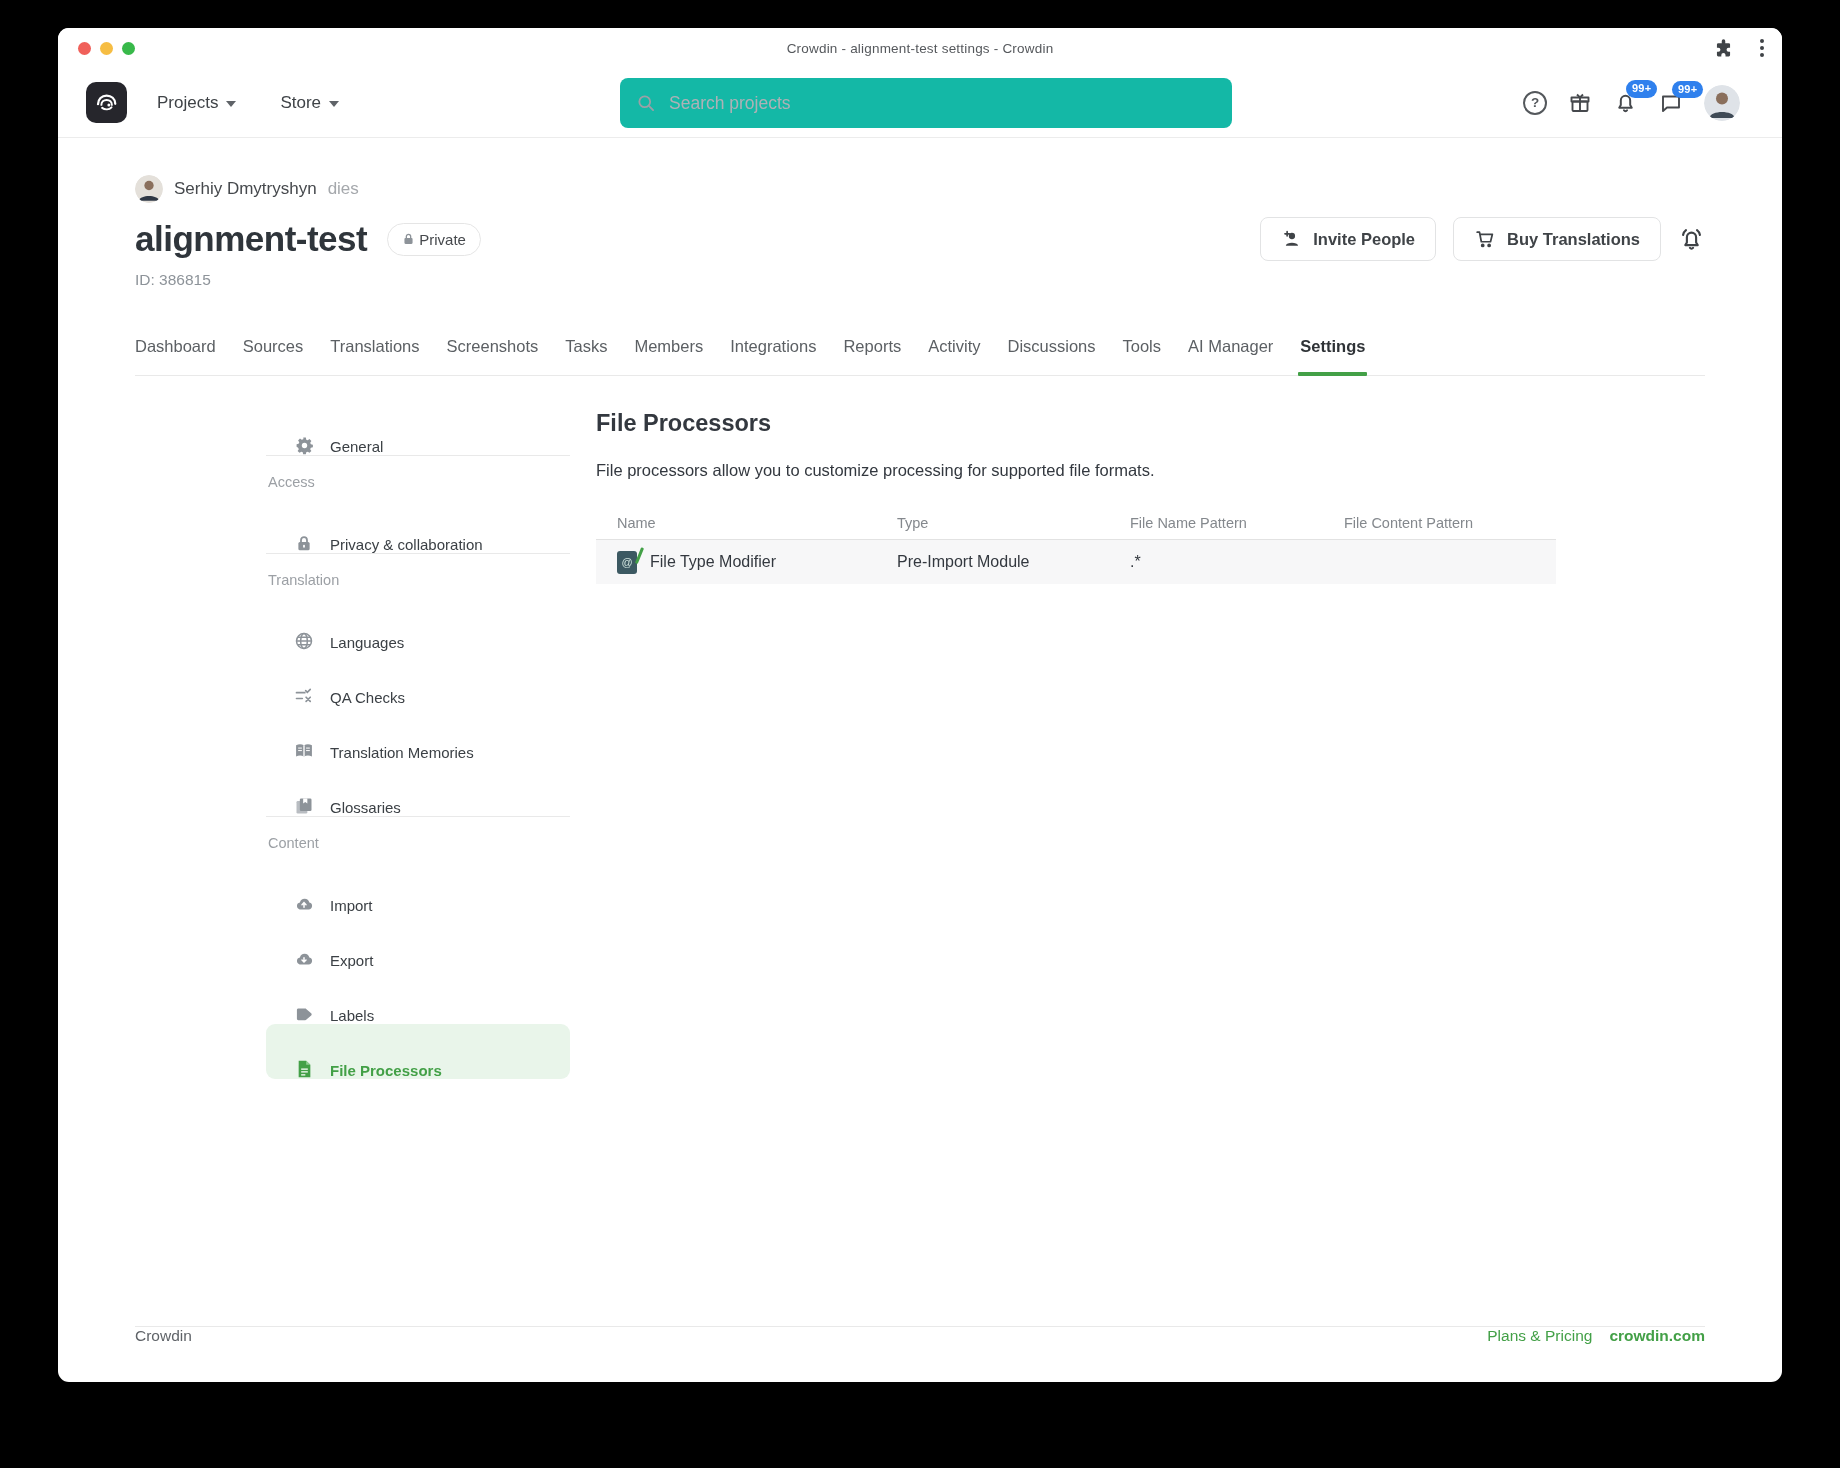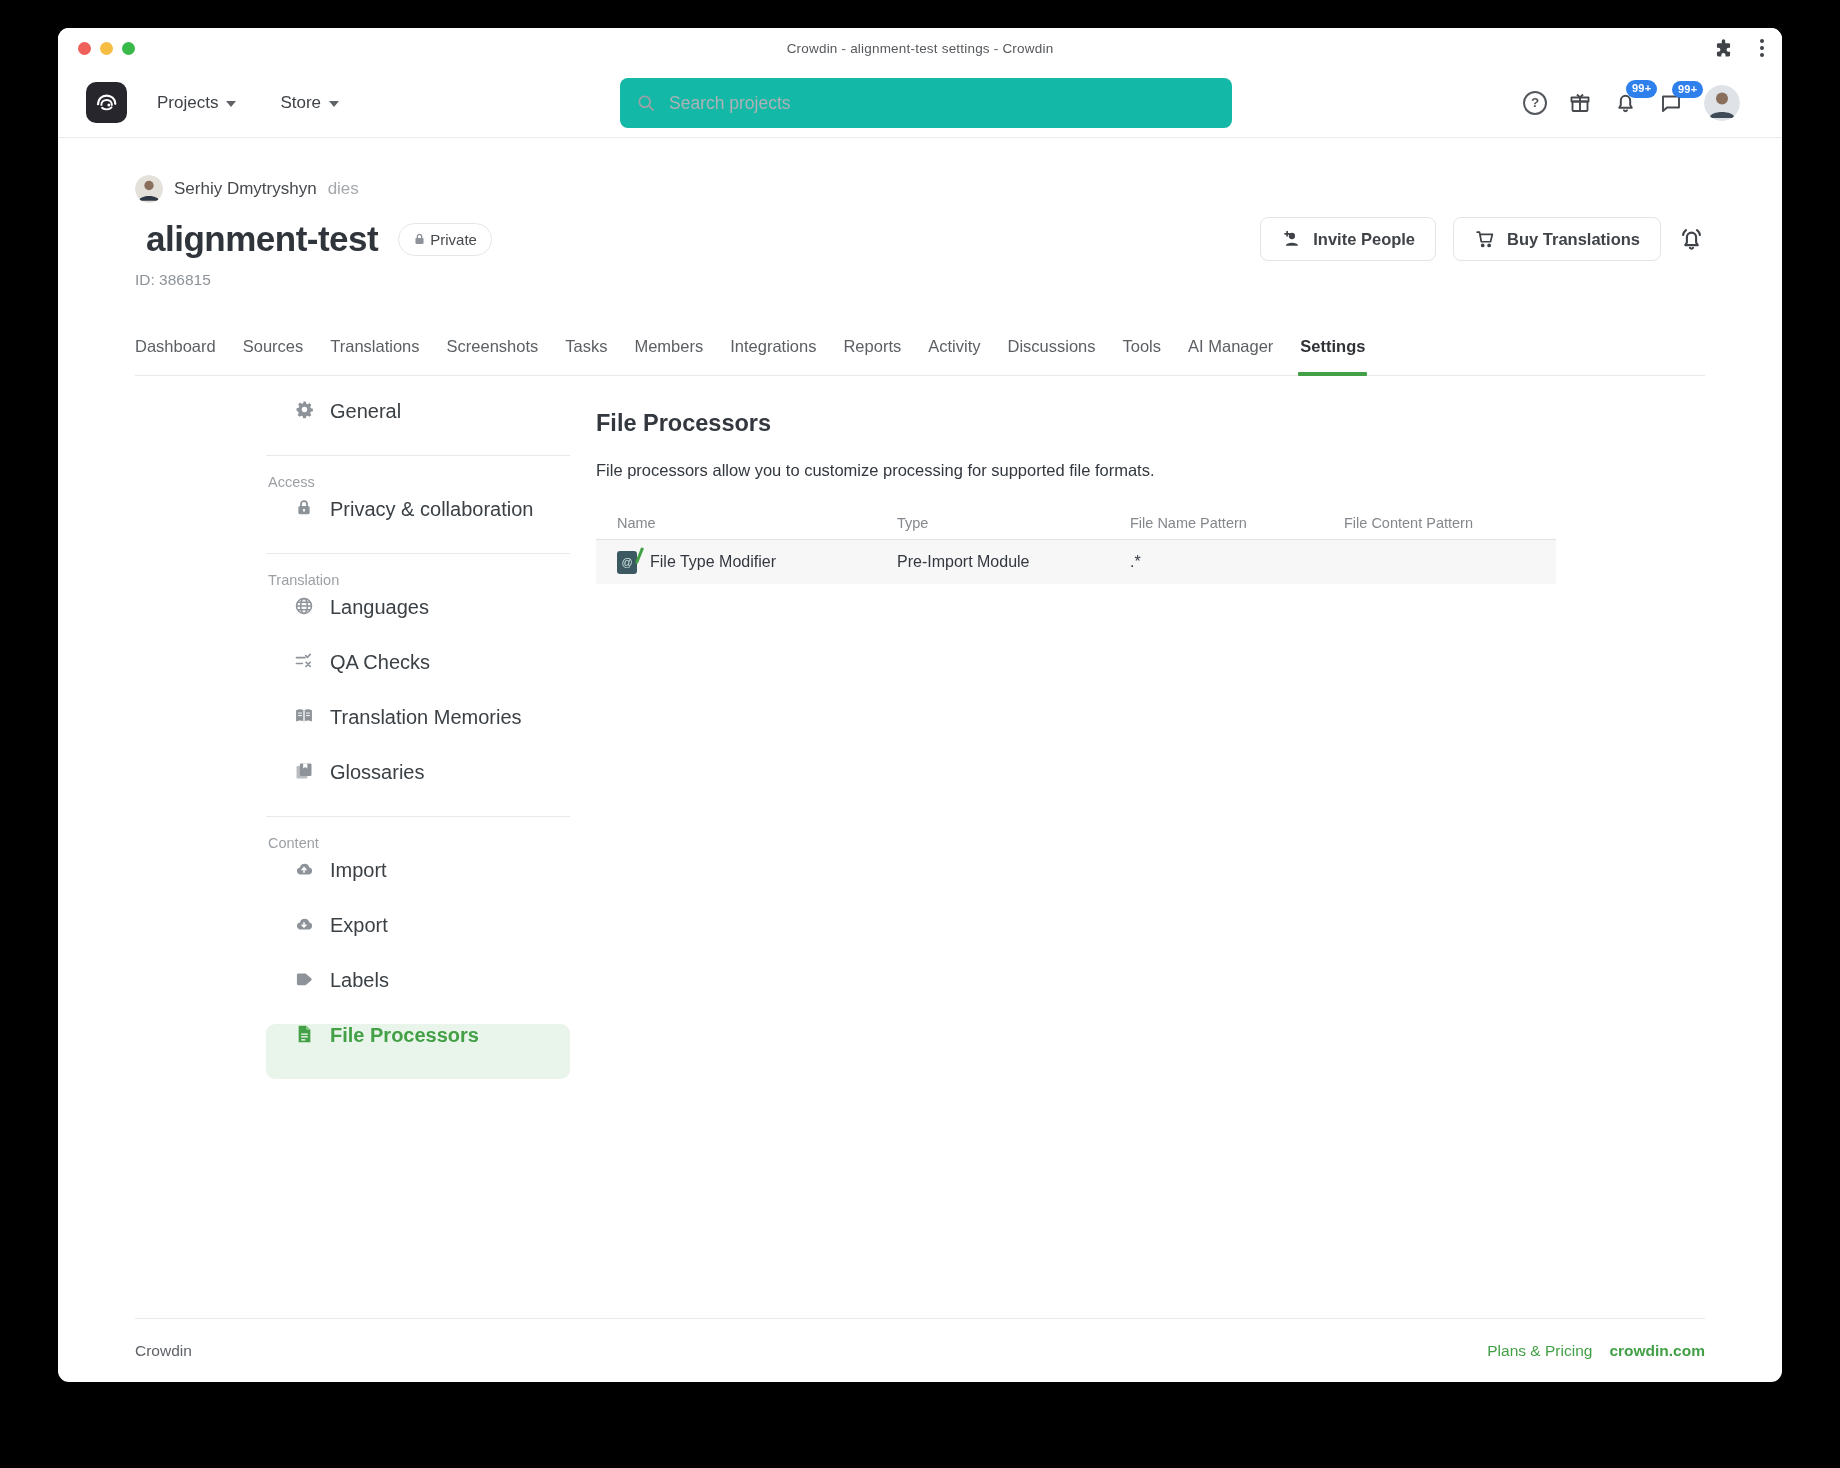--- a/index.html
+++ b/index.html
@@ -31,55 +31,55 @@
   .badge { position: absolute; top: -10px; left: 13px; background: #2f80ed; color: #fff; font-size: 11px; font-weight: bold; line-height: 1; padding: 3px 6px 3.5px; border-radius: 9px; letter-spacing: .2px; }
   .avatar { width: 36px; height: 36px; border-radius: 50%; overflow: hidden; flex: none; }
 
   
   .page { flex: 1; display: flex; flex-direction: column; padding: 0 77px; min-height: 0; }
   .project-header { position: relative; padding-top: 36px; }
   .owner-row { display: flex; align-items: center; gap: 11px; height: 30px; }
   .owner-avatar { width: 28px; height: 28px; border-radius: 50%; overflow: hidden; }
   .owner-name { font-size: 17px; color: #46494d; }
   .owner-suffix { font-size: 17px; color: #a5a8ac; }
-  .title-row { display: flex; align-items: center; gap: 20px; margin-top: 12px; height: 46px; margin-left: 11px; }
+  .title-row { display: flex; align-items: center; gap: 20px; margin-top: 12px; height: 46px; }
   .project-title { font-size: 35px; font-weight: 700; color: #2f353b; letter-spacing: -.5px; }
   .private-badge { display: flex; align-items: center; gap: 4px; border: 1px solid #e5e5e5; border-radius: 17px; height: 33px; padding: 0 14px; font-size: 15px; color: #46494d; background: #fff; }
   .project-id { margin-top: 9px; font-size: 15.5px; color: #8d9399; }
   .header-actions { position: absolute; right: 0; top: 79px; display: flex; align-items: center; gap: 17px; }
   .btn { display: flex; align-items: center; gap: 11px; height: 44px; padding: 0 20px; border: 1px solid #e2e3e4; border-radius: 8px; background: #fff; font-size: 16.5px; font-weight: 600; color: #3f4347; cursor: pointer; }
 
   
   .tabs-row { display: flex; gap: 27px; margin-top: 46px; border-bottom: 1px solid #e9e9e9; align-items: flex-end; }
   .tab { font-size: 16.5px; color: #5c6064; padding-bottom: 17px; position: relative; white-space: nowrap; cursor: pointer; line-height: 23px; }
   .tab.active { color: #2f3337; font-weight: 700; }
   .tab.active::after { content: ""; position: absolute; left: -2px; right: -2px; bottom: -1px; height: 4px; background: #43a047; border-radius: 1px; }
 
   
   .settings-layout { display: flex; margin-top: 24px; flex: 1; min-height: 0; align-items: flex-start; }
   .sidebar { width: 304px; margin-left: 131px; flex: none; }
-  .side-item { display: flex; align-items: flex-start; gap: 15px; height: 55px; padding-left: 27px; border-radius: 9px; font-size: 20px; color: #3b4045; cursor: pointer; }
+  .side-item { display: flex; align-items: flex-end; gap: 15px; height: 55px; padding-left: 27px; border-radius: 9px; font-size: 15px; color: #3b4045; cursor: pointer; }
   .side-item .ic { width: 22px; display: flex; justify-content: center; flex: none; }
   .side-item.active { background: #e9f5ea; color: #43a047; font-weight: 600; }
   .side-divider { height: 1px; background: #e9e9e9; }
   .side-label { font-size: 14.5px; color: #9ca0a5; margin: 9px 0 0 2px; height: 33px; display: flex; align-items: center; }
 
   .main-col { flex: 1; margin-left: 26px; }
   .main-title { font-size: 23.5px; font-weight: 700; color: #33383f; margin-top: 8px; line-height: 30px; }
   .main-desc { margin-top: 21px; font-size: 16.5px; color: #33383f; line-height: 22px; }
   .fp-table { margin-top: 26px; width: 960px; }
   .fp-head { display: flex; height: 33px; align-items: center; font-size: 14.5px; color: #84888d; border-bottom: 1px solid #e2e2e2; }
   .fp-row { display: flex; align-items: center; height: 44px; background: #f7f7f8; font-size: 16px; color: #33383f; }
   .c1 { width: 301px; padding-left: 21px; display: flex; align-items: center; gap: 13px; }
   .c2 { width: 233px; } .c3 { width: 214px; } .c4 { width: 212px; }
   .file-mod-icon { width: 20px; height: 23px; background: #3c5962; border-radius: 3px; position: relative; display: flex; align-items: center; justify-content: center; color: #cfe3dd; font-size: 11px; flex: none; }
   .file-mod-icon::after { content: ""; position: absolute; right: -3px; top: -4px; width: 2.5px; height: 17px; background: #43a047; transform: rotate(22deg); border-radius: 1px; }
 
   
-  .footer { margin-top: auto; border-top: 1px solid #e9e9e9; height: 64px; flex: none; display: flex; align-items: center; justify-content: space-between; font-size: 15.5px; color: #5f6368; }
+  .footer { margin-top: auto; border-top: 1px solid #e9e9e9; height: 56px; flex: none; display: flex; align-items: flex-start; justify-content: space-between; font-size: 15.5px; color: #5f6368; }
   .footer-links { display: flex; align-items: center; gap: 17px; }
   .flink { color: #43a047; cursor: pointer; }
   .fdomain { color: #43a047; font-weight: 700; cursor: pointer; }
 
   .help-circle { width: 24px; height: 24px; border: 2px solid #54585c; border-radius: 50%; display: flex; align-items: center; justify-content: center; font-size: 13.5px; font-weight: 700; color: #54585c; }
   svg { display: block; }
 </style>
 </head>
 <body>
 

